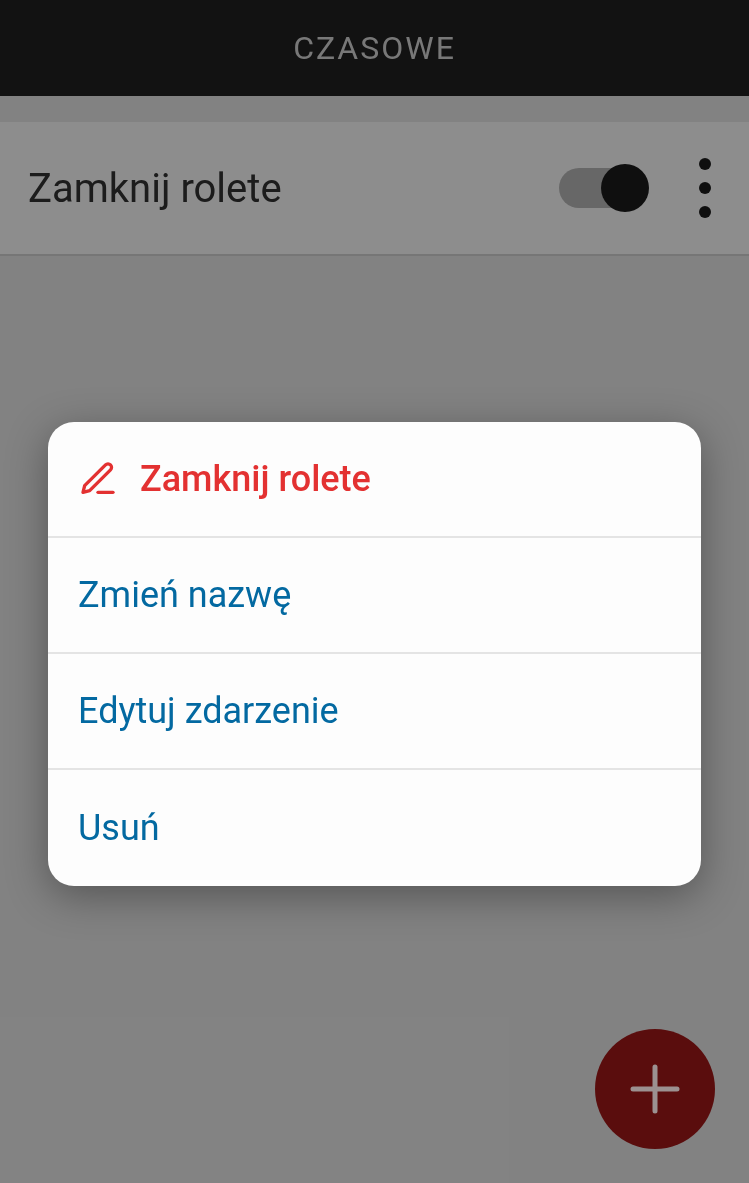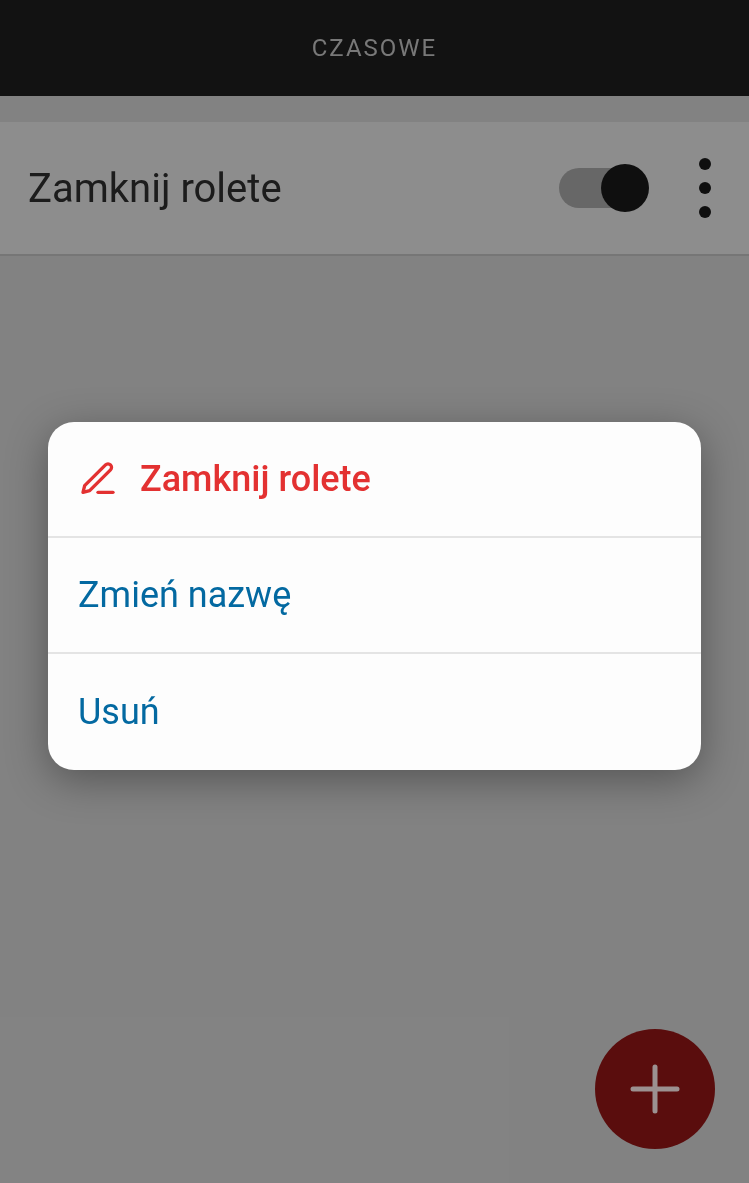--- a/index.html
+++ b/index.html
@@ -14,21 +14,21 @@
     position: absolute;
     top: 0; left: 0; right: 0;
     height: 96px;
     background: #191919;
     display: flex;
     align-items: center;
     justify-content: center;
   }
   .topbar-title {
     color: #a7a7a7;
-    font-size: 24px;
+    font-size: 32px;
     letter-spacing: 2px;
     font-weight: 400;
   }
   .content {
     position: absolute;
     top: 96px; left: 0; right: 0; bottom: 0;
     background: #b5b5b5;
   }
   .list-item {
     position: absolute;
@@ -155,17 +155,20 @@
       <svg class="edit-icon" width="40" height="40" viewBox="0 0 24 24" fill="none" stroke="#e33131" stroke-width="2" stroke-linecap="round" stroke-linejoin="round">
         <path d="M12 20h9"></path>
         <path d="M16.5 3.5a2.121 2.121 0 1 1 3 3L7 19l-4 1 1-4 12.5-12.5z"></path>
       </svg>
       <span>Zamknij rolete</span>
     </div>
     <div class="dialog-row">
       <span>Zmień nazwę</span>
     </div>
     <div class="dialog-row">
+      <span>Edytuj zdarzenie</span>
+    </div>
+    <div class="dialog-row">
       <span>Usuń</span>
     </div>
   </div>
 
 </div>
 
 </body></html>

